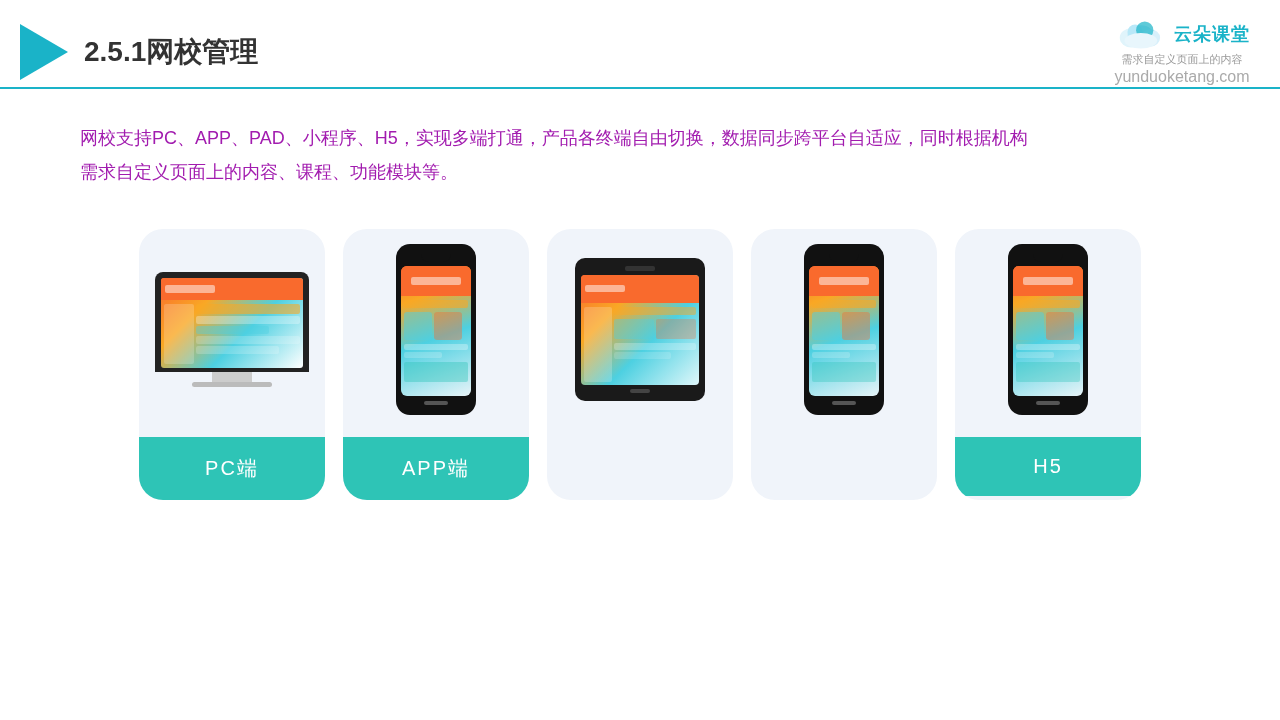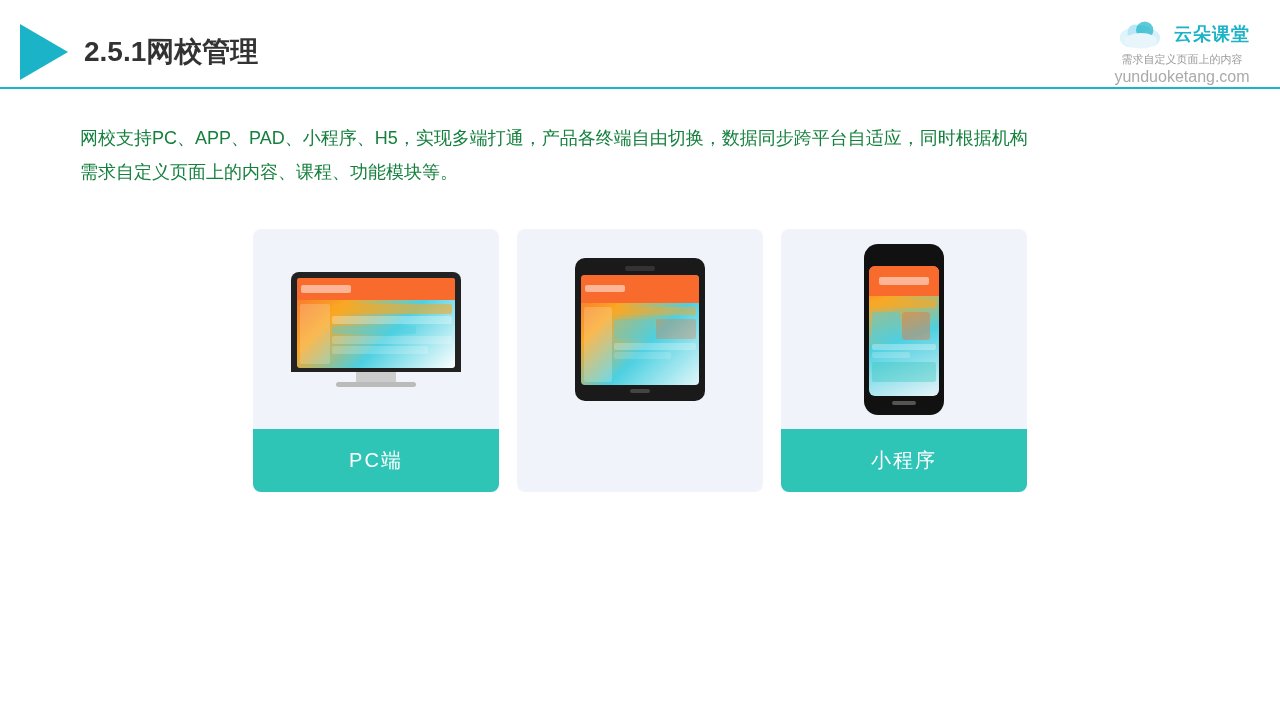--- a/index.html
+++ b/index.html
@@ -66,42 +66,43 @@
     .logo-url {
       font-size: 16px;
       color: #aaa;
       margin-top: 1px;
     }
 
     
     .description {
       padding: 32px 80px 20px 80px;
       font-size: 18px;
-      color: #15803d;
+      color: #a21caf;
       line-height: 1.9;
       font-weight: 400;
     }
 
     
     .cards-container {
       display: flex;
       gap: 18px;
       padding: 20px 50px 20px 50px;
       justify-content: center;
     }
 
     .card {
       background: #f0f4fa;
-      border-radius: 8px;
-      width: 246px;
+      border-radius: 24px;
+      width: 186px;
       display: flex;
       flex-direction: column;
       align-items: center;
       overflow: hidden;
       flex-shrink: 0;
+      gap: 8px;
     }
 
     .card-image-area {
       width: 100%;
       height: 200px;
       display: flex;
       align-items: center;
       justify-content: center;
       padding: 16px;
     }
@@ -263,20 +264,44 @@
             </div>
           </div>
         </div>
         <div class="pc-stand"></div>
         <div class="pc-base"></div>
       </div>
     </div>
     <div class="card-label">PC端</div>
   </div>
 
+  <div class="card">
+    <div class="card-image-area">
+      <div class="phone-mockup">
+        <div class="phone-notch"></div>
+        <div class="phone-screen">
+          <div style="height:30px;background:#f96a2d;display:flex;align-items:center;justify-content:center;">
+            <div style="width:50px;height:8px;background:rgba(255,255,255,0.5);border-radius:2px;"></div>
+          </div>
+          <div style="padding:2px 3px;display:flex;flex-direction:column;gap:2px;margin-top:2px;">
+            <div style="height:8px;background:rgba(249,168,37,0.6);border-radius:2px;"></div>
+            <div style="display:flex;gap:2px;margin-top:2px;">
+              <div style="width:28px;height:28px;background:rgba(77,208,225,0.5);border-radius:3px;"></div>
+              <div style="width:28px;height:28px;background:rgba(249,106,45,0.4);border-radius:3px;"></div>
+            </div>
+            <div style="height:6px;background:rgba(255,255,255,0.3);border-radius:2px;margin-top:2px;"></div>
+            <div style="height:6px;background:rgba(255,255,255,0.2);border-radius:2px;width:60%;"></div>
+            <div style="height:20px;background:rgba(46,196,182,0.4);border-radius:2px;margin-top:2px;"></div>
+          </div>
+        </div>
+        <div class="phone-home"></div>
+      </div>
+    </div>
+    <div class="card-label">APP端</div>
+  </div>
 
   <div class="card">
     <div class="card-image-area">
       <div class="tablet-mockup">
         <div class="tablet-btn"></div>
         <div class="tablet-screen">
           <div style="height:28px;background:#f96a2d;display:flex;align-items:center;padding:0 4px;">
             <div style="width:40px;height:7px;background:rgba(255,255,255,0.5);border-radius:2px;"></div>
           </div>
           <div style="display:flex;gap:2px;padding:2px 3px;margin-top:2px;">
@@ -312,17 +337,40 @@
               <div style="width:28px;height:28px;background:rgba(249,106,45,0.4);border-radius:3px;"></div>
             </div>
             <div style="height:6px;background:rgba(255,255,255,0.3);border-radius:2px;margin-top:2px;"></div>
             <div style="height:6px;background:rgba(255,255,255,0.2);border-radius:2px;width:60%;"></div>
             <div style="height:20px;background:rgba(46,196,182,0.35);border-radius:2px;margin-top:2px;"></div>
           </div>
         </div>
         <div class="phone-home"></div>
       </div>
     </div>
-    <div class="card-label">小程序</div>
-  </div>
-
+  </div>
+
+  <div class="card">
+    <div class="card-image-area">
+      <div class="phone-mockup">
+        <div class="phone-notch"></div>
+        <div class="phone-screen">
+          <div style="height:30px;background:#f96a2d;display:flex;align-items:center;justify-content:center;">
+            <div style="width:50px;height:8px;background:rgba(255,255,255,0.5);border-radius:2px;"></div>
+          </div>
+          <div style="padding:2px 3px;display:flex;flex-direction:column;gap:2px;margin-top:2px;">
+            <div style="height:8px;background:rgba(249,168,37,0.6);border-radius:2px;"></div>
+            <div style="display:flex;gap:2px;margin-top:2px;">
+              <div style="width:28px;height:28px;background:rgba(77,208,225,0.5);border-radius:3px;"></div>
+              <div style="width:28px;height:28px;background:rgba(249,106,45,0.4);border-radius:3px;"></div>
+            </div>
+            <div style="height:6px;background:rgba(255,255,255,0.3);border-radius:2px;margin-top:2px;"></div>
+            <div style="height:6px;background:rgba(255,255,255,0.2);border-radius:2px;width:60%;"></div>
+            <div style="height:20px;background:rgba(46,196,182,0.35);border-radius:2px;margin-top:2px;"></div>
+          </div>
+        </div>
+        <div class="phone-home"></div>
+      </div>
+    </div>
+    <div class="card-label">H5</div>
+  </div>
 
 </div>
 
 </body></html>

